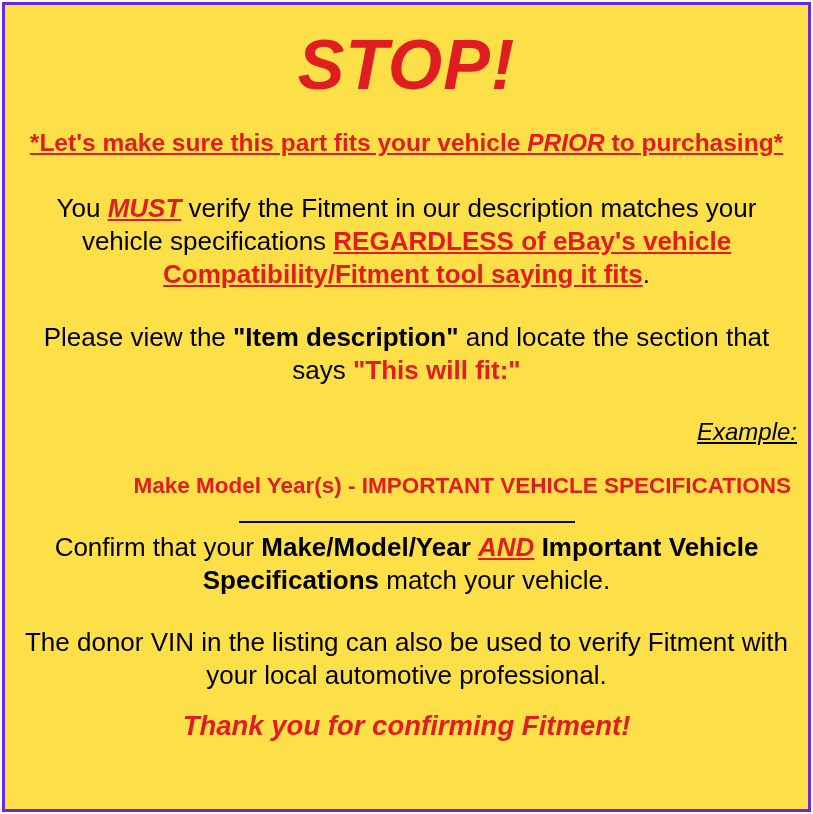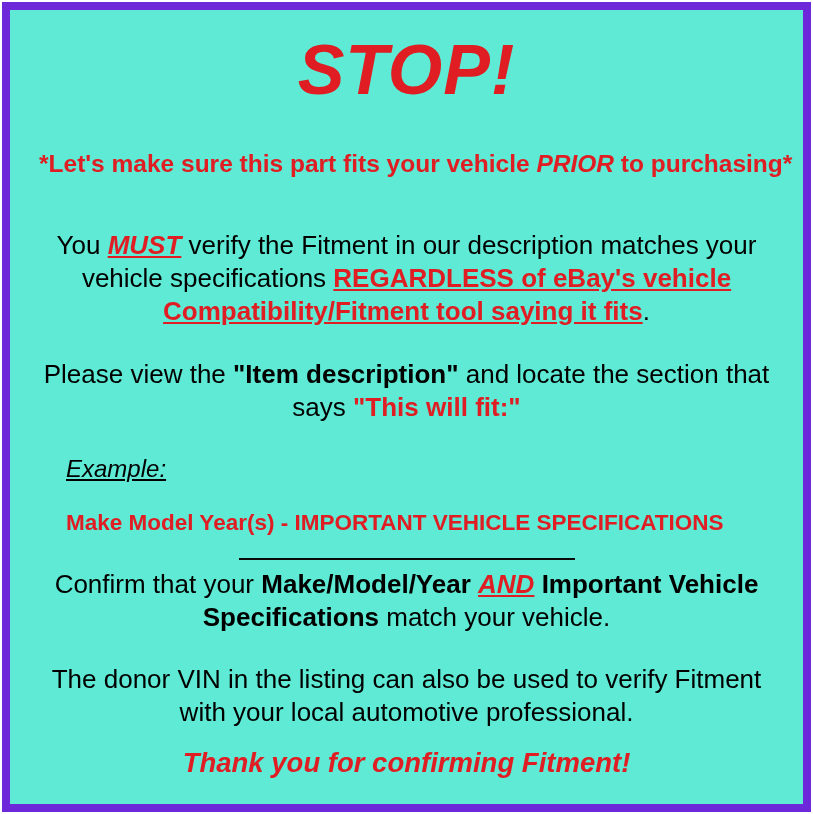--- a/index.html
+++ b/index.html
@@ -16,22 +16,22 @@
     -webkit-font-smoothing: antialiased;
   }
 
   #notice-frame {
     position: absolute;
     left: 2px;
     top: 2px;
     width: 809px;
     height: 810px;
     box-sizing: border-box;
-    border: 8px solid #6d28d9;
-    background: #5eead4;
+    border: 3px solid #6d28d9;
+    background: #fde047;
   }
 
   #notice-body {
     box-sizing: border-box;
     width: 100%;
     height: 100%;
     padding: 4px 11px 0 11px;
     text-align: center;
     color: #000000;
   }
@@ -47,46 +47,47 @@
     padding: 19px 0 0 0;
     font-size: 70px;
     line-height: 74px;
     font-weight: bold;
     font-style: italic;
     color: #e01d22;
     letter-spacing: 1px;
   }
 
   #verify-headline {
-    margin: 16px;
+    margin: 0;
     padding: 26px 2px 0 2px;
     font-size: 24.5px;
     line-height: 30px;
     font-weight: bold;
     color: #e01d22;
+    text-decoration: underline;
     white-space: nowrap;
   }
 
   #must-paragraph {
     margin: 0;
     padding: 34px 14px 0 14px;
     font-size: 26px;
     line-height: 33px;
   }
 
   #item-description-paragraph {
     margin: 0;
     padding: 30px 6px 0 6px;
     font-size: 26px;
     line-height: 33px;
   }
 
   #example-block {
     padding: 31px 0 0 0;
-    text-align: left;
+    text-align: right;
   }
   #example-label {
     margin: 0;
     padding: 0 0 0 45px;
     font-size: 24px;
     line-height: 28px;
   }
   #example-fit-line {
     margin: 0;
     padding: 3px 0 0 38px;

